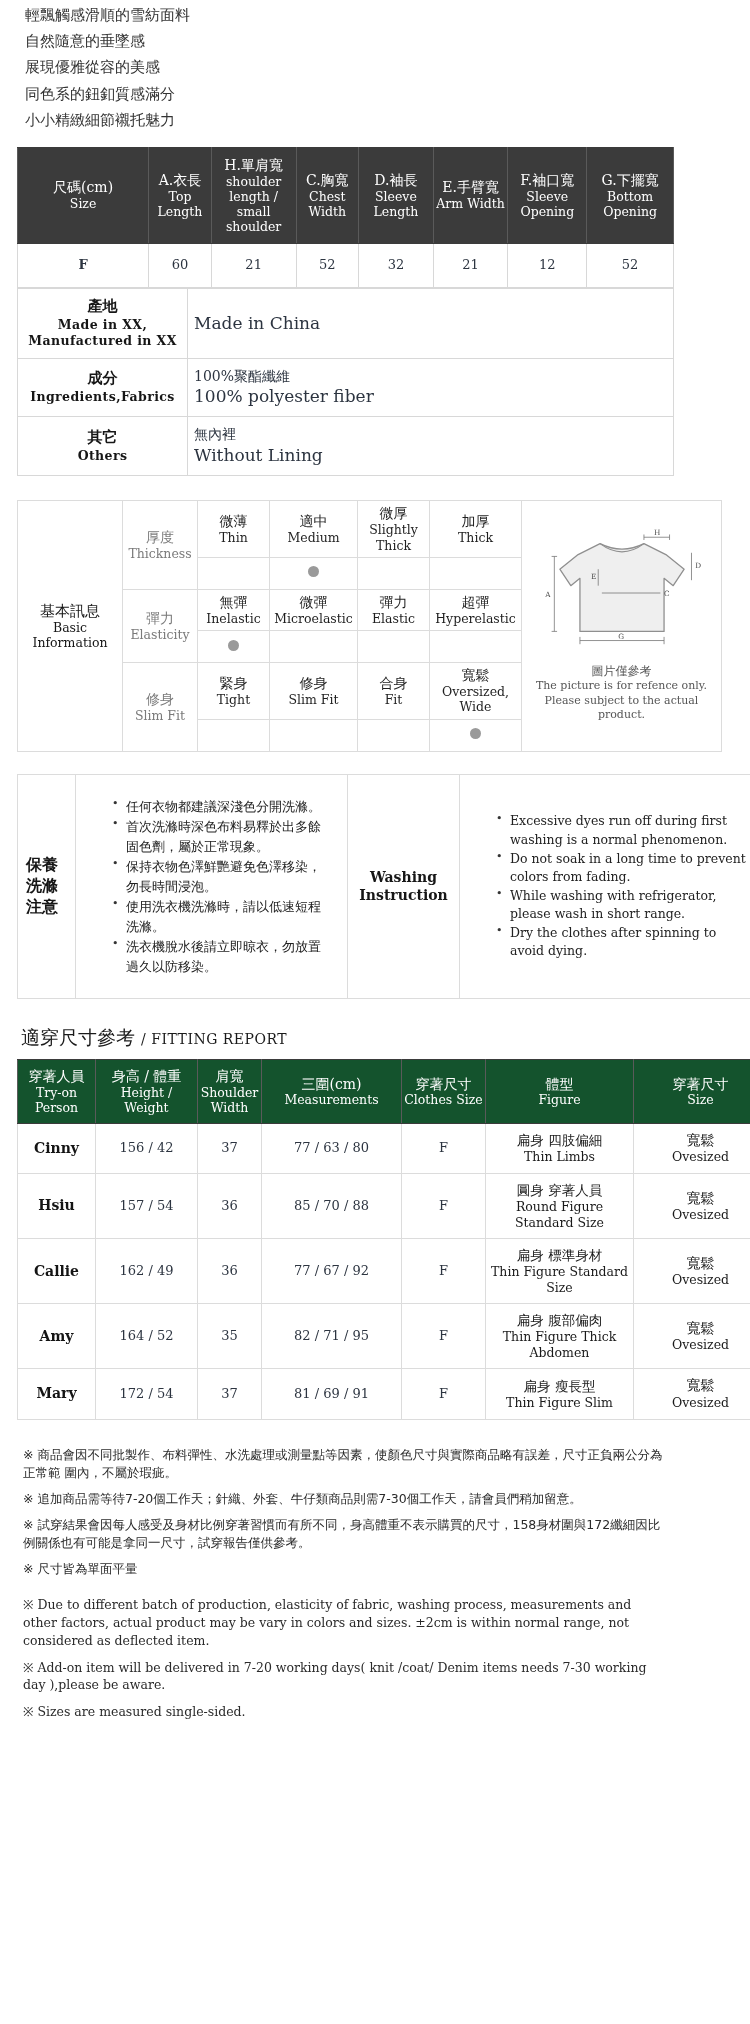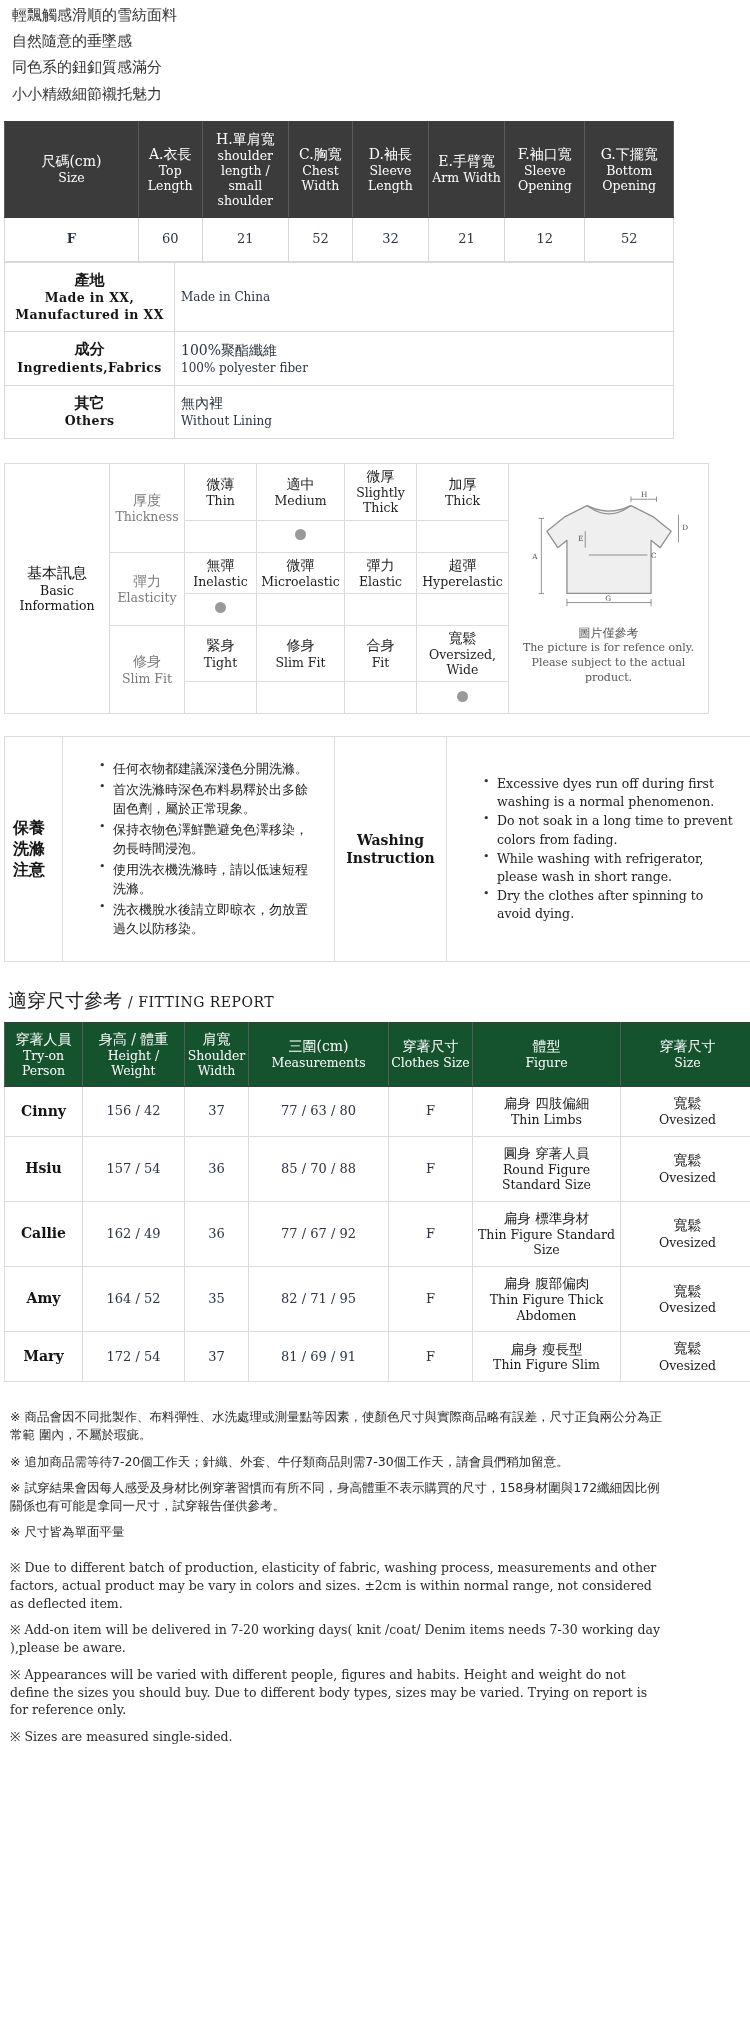--- a/index.html
+++ b/index.html
@@ -3,21 +3,21 @@
 <meta charset="utf-8">
 <style>
   * { box-sizing: border-box; }
   html, body { margin: 0; padding: 0; }
   body {
     width: 750px;
     background: #ffffff;
     font-family: "DejaVu Serif", "Liberation Serif", serif;
     color: #2b2b2b;
   }
-  .page { width: 674px; padding: 0 0 10px 4px; }
+  .page { width: 674px; padding: 0 0 10px 17px; }
 
   
   .intro { padding: 6px 8px 10px 8px; }
   .intro p {
     margin: 0 0 7px 0;
     font-size: 15px;
     line-height: 1.28;
     color: #333333;
     font-family: "DejaVu Sans", "Liberation Sans", sans-serif;
   }
@@ -59,21 +59,21 @@
     width: 170px;
     text-align: center;
     font-weight: bold;
     color: #161616;
     line-height: 1.32;
   }
   .info-label .cn { font-size: 15px; }
   .info-label .en { font-size: 12.5px; letter-spacing: .4px; }
   .info-value { text-align: left; color: #2c3440; line-height: 1.35; padding-left: 10px; }
   .info-value .cn { font-size: 14px; }
-  .info-value .en { font-size: 12px; }
+  .info-value .en { font-size: 17px; }
 
   
   .basic-wrap { margin-top: 24px; }
   .basic-table { width: 100%; table-layout: fixed; }
   .basic-table td {
     border: 1px solid #dcdcdc;
     text-align: center;
     vertical-align: middle;
     font-size: 13px;
     line-height: 1.22;
@@ -209,20 +209,21 @@
   }
 </style>
 </head>
 <body>
 
 <div class="page">
 
   <div class="intro">
     <p>輕飄觸感滑順的雪紡面料</p>
     <p>自然隨意的垂墜感</p>
+    <p>展現優雅從容的美感</p>
     <p>同色系的鈕釦質感滿分</p>
     <p>小小精緻細節襯托魅力</p>
   </div>
 
   <table class="spec-table">
     <colgroup>
       <col style="width:130px">
         <col style="width:62px">
         <col style="width:84px">
         <col style="width:62px">
@@ -625,18 +626,17 @@
   <div class="notes">
     <div class="cn-notes">
       <p>※ 商品會因不同批製作、布料彈性、水洗處理或測量點等因素，使顏色尺寸與實際商品略有誤差，尺寸正負兩公分為正常範 圍內，不屬於瑕疵。</p>
       <p>※ 追加商品需等待7-20個工作天；針織、外套、牛仔類商品則需7-30個工作天，請會員們稍加留意。</p>
       <p>※ 試穿結果會因每人感受及身材比例穿著習慣而有所不同，身高體重不表示購買的尺寸，158身材圍與172纖細因比例關係也有可能是拿同一尺寸，試穿報告僅供參考。</p>
       <p>※ 尺寸皆為單面平量</p>
     </div>
     <div class="en-notes">
       <p>※ Due to different batch of production, elasticity of fabric, washing process, measurements and other factors, actual product may be vary in colors and sizes. ±2cm is within normal range, not considered as deflected item.</p>
       <p>※ Add-on item will be delivered in 7-20 working days( knit /coat/ Denim items needs 7-30 working day ),please be aware.</p>
-      <p>※ Appearances will be varied with different people, figures and habits. Height and weight do not define the sizes you should buy. Due to different body types, sizes may be varied. Trying on report is for reference only.</p>
       <p>※ Sizes are measured single-sided.</p>
     </div>
   </div>
 
 </div>
 
 </body></html>

